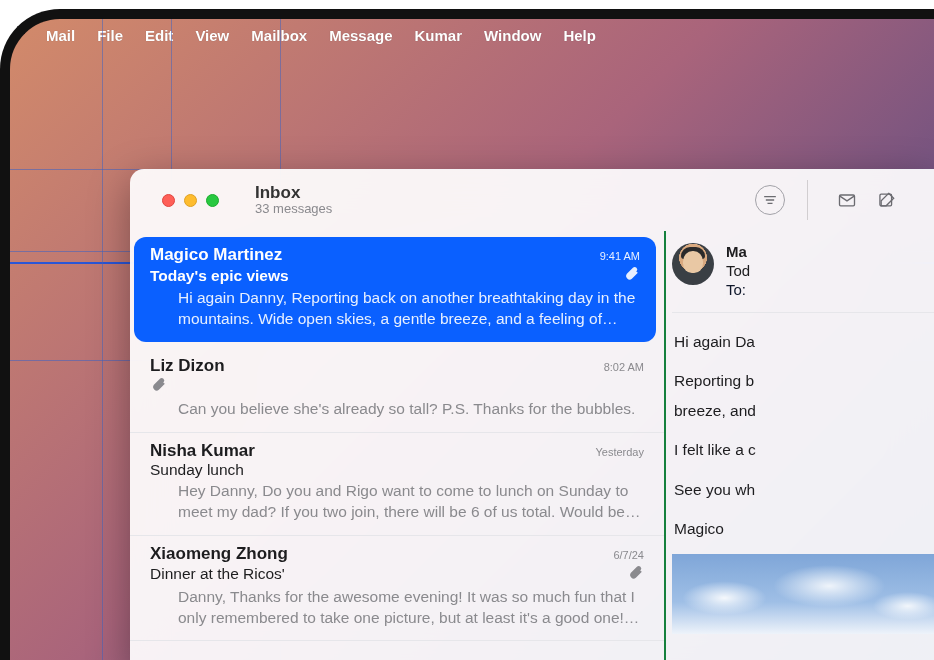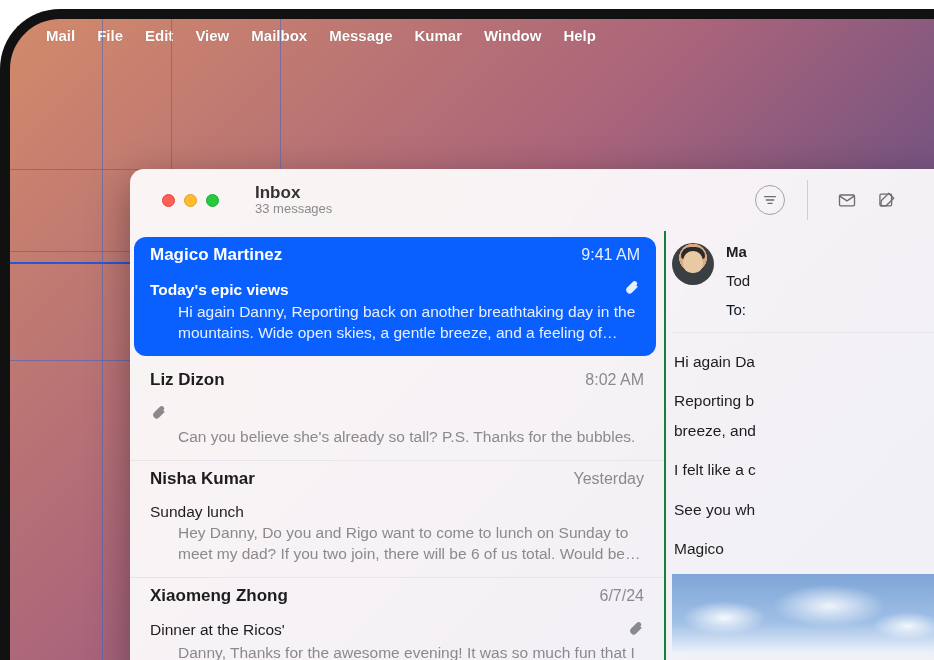--- a/index.html
+++ b/index.html
@@ -34,38 +34,38 @@
   .tb-icon svg{width:20px;height:20px;stroke:#6b6b70;stroke-width:1.6;fill:none;}
   .tb-sep{width:1px;height:40px;background:rgba(0,0,0,.15);margin:0 14px 0 22px;}
 
   .content-row{flex:1;display:flex;overflow:hidden;}
   .msglist{width:536px;overflow:auto;border-right:2px solid #15803d;position:relative;}
   .msglist::-webkit-scrollbar{width:16px;}
   .msglist::-webkit-scrollbar-thumb{background:rgba(0,0,0,.28);border-radius:8px;border:4px solid transparent;background-clip:padding-box;}
   .msg{padding:8px 20px 12px 20px;border-bottom:1px solid #e6e6ea;cursor:default;}
   .msg .row1{display:flex;align-items:baseline;}
   .msg .sender{font-size:17px;font-weight:600;color:#1d1d1f;flex:1;}
-  .msg .time{font-size:16px;color:#8a8a8e;}
-  .msg .row2{display:flex;align-items:center;margin-top:14px;}
+  .msg .time{font-size:11px;color:#8a8a8e;}
+  .msg .row2{display:flex;align-items:center;margin-top:0;}
   .msg .subject{font-size:15.5px;font-weight:400;color:#1d1d1f;flex:1;}
   .msg .clip{color:#8a8a8e;}
   .msg .clip svg{width:17px;height:17px;fill:#8a8a8e;}
   .msg .preview{font-size:15.5px;color:#8a8a8e;margin-top:2px;line-height:1.35;overflow:hidden;display:-webkit-box;margin-left:28px;-webkit-line-clamp:2;-webkit-box-orient:vertical;}
   .msg.selected{background:#0a60ff;border-radius:12px;margin:6px 8px 6px 4px;border-bottom:none;padding:8px 16px 12px 16px;}
   .msg.selected .sender,.msg.selected .subject{color:#fff;font-weight:700;}
   .msg.selected .time,.msg.selected .preview{color:rgba(255,255,255,.9);}
   .msg.selected .clip svg{fill:rgba(255,255,255,.9);}
   .msg.selected .subject{font-weight:600;}
 
   .reader{flex:1;padding:12px 0 0 6px;overflow:hidden;}
   .reader-head{display:flex;gap:12px;padding-bottom:14px;border-bottom:1px solid #e6e6ea;}
   .avatar{width:42px;height:42px;border-radius:50%;background:radial-gradient(circle at 50% 35%,#e8c9a9 0 24%,#d9a97f 25% 40%,#3a3f44 41% 100%);flex-shrink:0;overflow:hidden;position:relative;}
   .avatar .face{position:absolute;top:8px;left:11px;width:20px;height:22px;background:#e9c8a4;border-radius:48% 48% 44% 44%;}
   .avatar .hair{position:absolute;top:4px;left:9px;width:24px;height:12px;background:#2a2a2a;border-radius:12px 12px 4px 4px;}
-  .reader-meta{display:flex;flex-direction:column;gap:12px;font-size:15px;}
+  .reader-meta{display:flex;flex-direction:column;gap:2px;font-size:15px;}
   .reader-meta .from{font-weight:700;color:#1d1d1f;}
   .reader-meta .subj{color:#1d1d1f;}
   .reader-meta .to{color:#0f172a;}
   .reader-body{padding:14px 0 0 2px;font-size:15.5px;color:#1d1d1f;line-height:1.9;}
   .reader-body p{margin-bottom:10px;white-space:nowrap;}
   .reader-img{margin-top:10px;height:80px;background:linear-gradient(#7fa6d8,#9fbfe6 60%,#eef3fa);position:relative;overflow:hidden;}
   .reader-img::after{content:"";position:absolute;inset:0;background:
      radial-gradient(ellipse 60px 24px at 20% 55%,rgba(255,255,255,.9),transparent 70%),
      radial-gradient(ellipse 80px 30px at 60% 40%,rgba(255,255,255,.85),transparent 70%),
      radial-gradient(ellipse 50px 20px at 90% 65%,rgba(255,255,255,.85),transparent 70%);}

